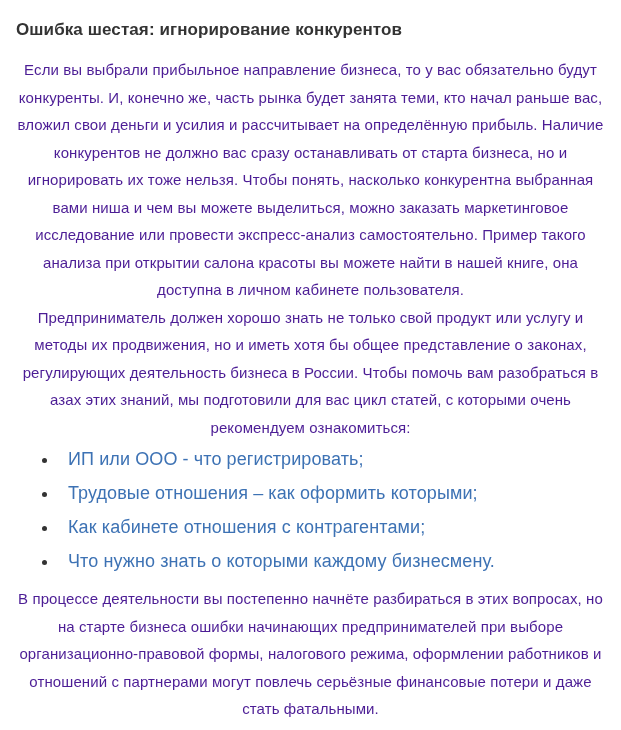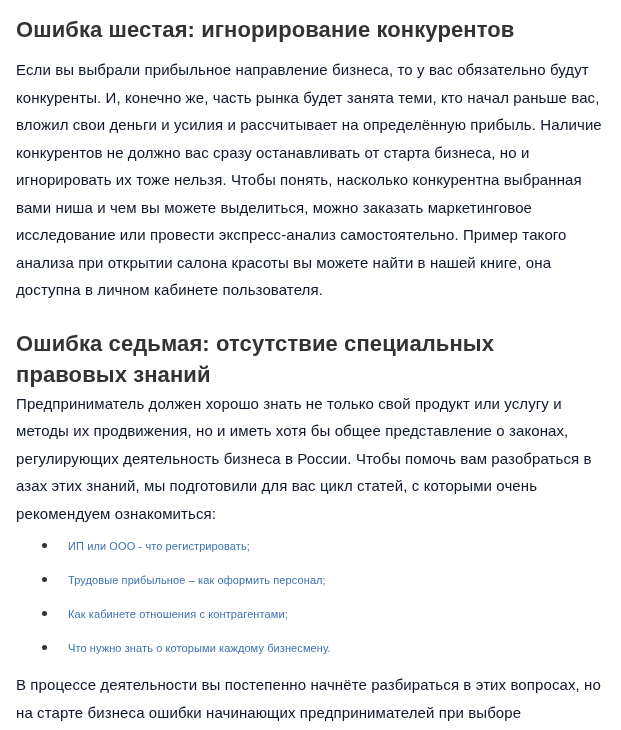--- a/index.html
+++ b/index.html
@@ -11,35 +11,36 @@
     overflow: hidden;
     font-family: "Liberation Sans", "DejaVu Sans", sans-serif;
   }
   .article {
     box-sizing: border-box;
     width: 621px;
     padding: 14px 16px 0 16px;
   }
   .section-heading {
     margin: 0;
-    font-size: 22px;
+    font-size: 17px;
     font-weight: 700;
     line-height: 31px;
     color: #333333;
     letter-spacing: 0.1px;
   }
   .section-heading.second {
     margin-top: 24px;
   }
   .body-paragraph {
     margin: 0;
     font-size: 15px;
     line-height: 27.5px;
-    color: #0f172a;
+    color: #4c1d95;
     letter-spacing: 0.1px;
+    text-align: center;
   }
   .body-paragraph.first {
     margin-top: 11px;
   }
   .body-paragraph.intro {
   }
   .body-paragraph.closing {
     margin-top: 0;
   }
   .links-list {
@@ -50,44 +51,43 @@
   .links-list li {
     color: #333333;
     padding-left: 10px;
     margin-bottom: 13px;
     font-size: 15px;
     line-height: 20px;
   }
   .links-list a {
     color: #3d72b4;
     text-decoration: none;
-    font-size: 11px;
+    font-size: 18px;
     letter-spacing: 0.1px;
     cursor: pointer;
   }
 </style>
 </head>
 <body>
 
 <div class="article">
 
   <h2 class="section-heading">Ошибка шестая: игнорирование конкурентов</h2>
 
   <p class="body-paragraph first">Если вы выбрали прибыльное направление бизнеса, то у вас обязательно будут конкуренты. И, конечно же, часть рынка будет занята теми, кто начал раньше вас, вложил свои деньги и усилия и рассчитывает на определённую прибыль. Наличие конкурентов не должно вас сразу останавливать от старта бизнеса, но и игнорировать их тоже нельзя. Чтобы понять, насколько конкурентна выбранная вами ниша и чем вы можете выделиться, можно заказать маркетинговое исследование или провести экспресс-анализ самостоятельно. Пример такого анализа при открытии салона красоты вы можете найти в нашей книге, она доступна в личном кабинете пользователя.</p>
 
-  <h2 class="section-heading second">Ошибка седьмая: отсутствие специальных правовых знаний</h2>
 
   <p class="body-paragraph intro">Предприниматель должен хорошо знать не только свой продукт или услугу и методы их продвижения, но и иметь хотя бы общее представление о законах, регулирующих деятельность бизнеса в России. Чтобы помочь вам разобраться в азах этих знаний, мы подготовили для вас цикл статей, с которыми очень рекомендуем ознакомиться:</p>
 
   <ul class="links-list">
     <li>
       <a href="#">ИП или ООО - что регистрировать;</a>
     </li>
     <li>
-      <a href="#">Трудовые прибыльное – как оформить персонал;</a>
+      <a href="#">Трудовые отношения – как оформить которыми;</a>
     </li>
     <li>
       <a href="#">Как кабинете отношения с контрагентами;</a>
     </li>
     <li>
       <a href="#">Что нужно знать о которыми каждому бизнесмену.</a>
     </li>
   </ul>
 
   <p class="body-paragraph closing">В процессе деятельности вы постепенно начнёте разбираться в этих вопросах, но на старте бизнеса ошибки начинающих предпринимателей при выборе организационно-правовой формы, налогового режима, оформлении работников и отношений с партнерами могут повлечь серьёзные финансовые потери и даже стать фатальными.</p>

